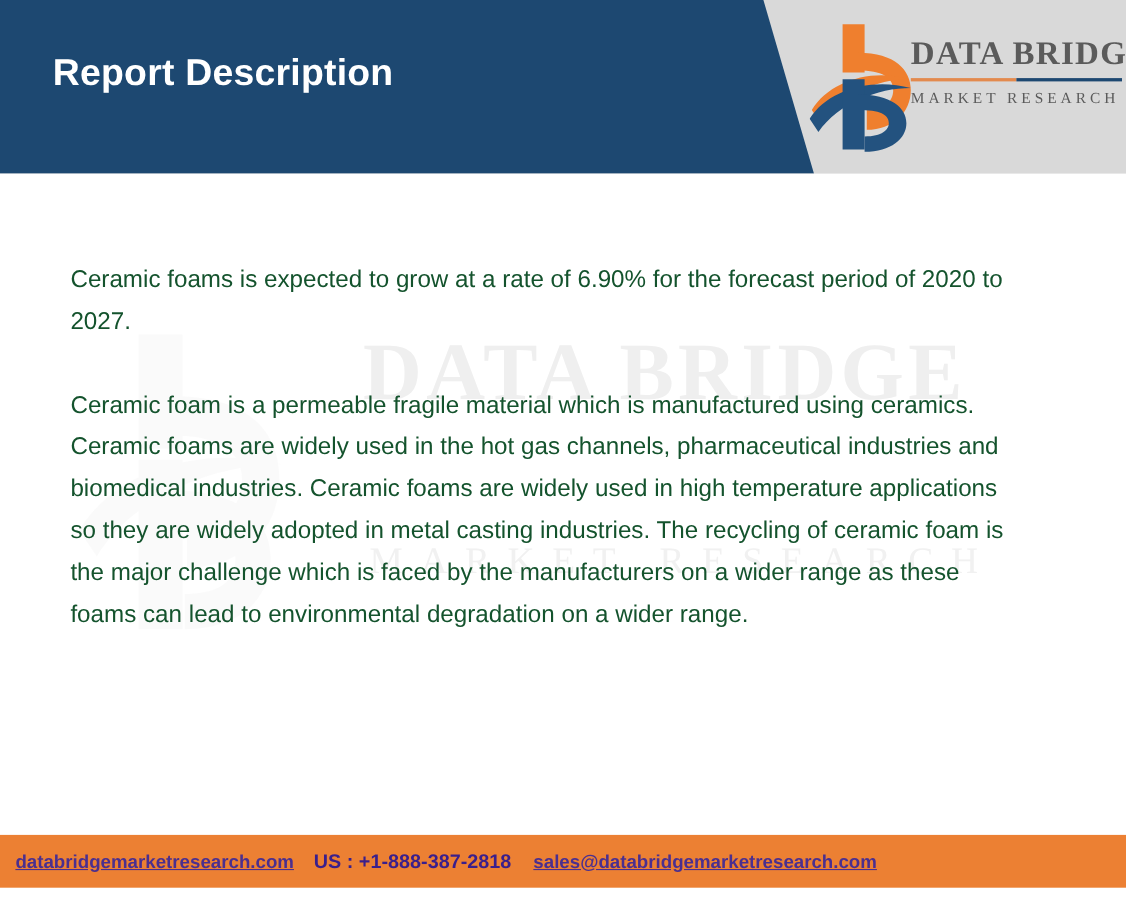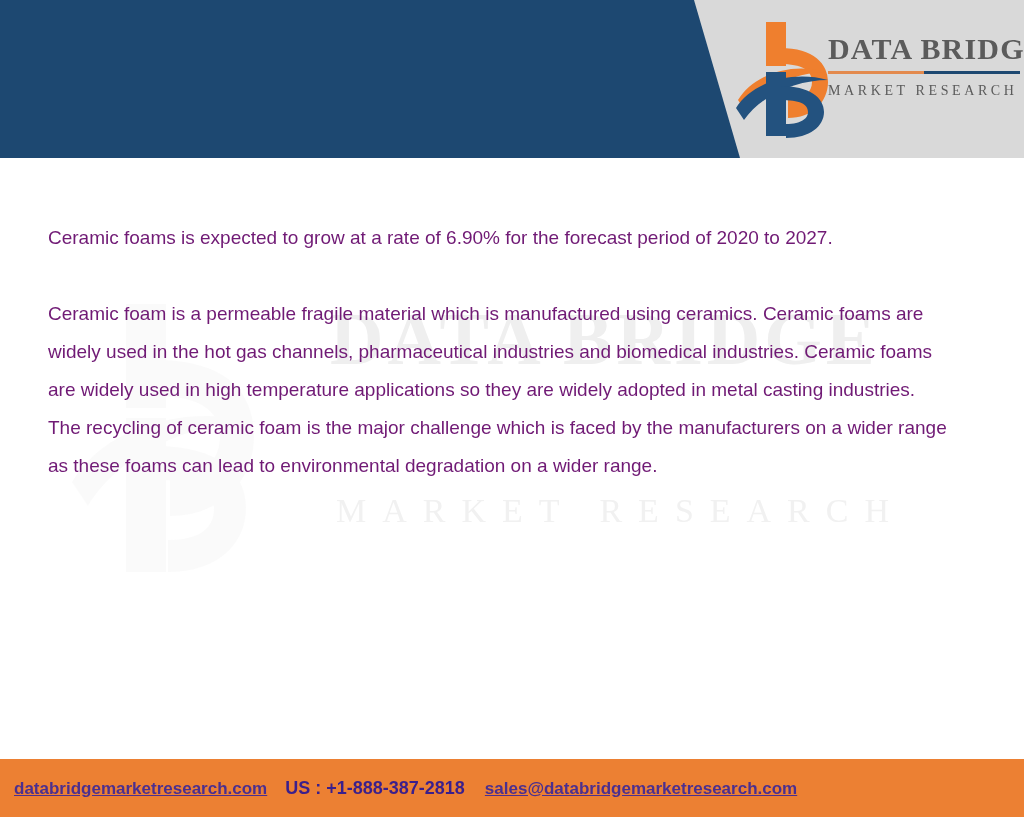--- a/index.html
+++ b/index.html
@@ -154,35 +154,35 @@
   }
 
   
   .body-copy {
     position: absolute;
     left: 48px;
     top: 219px;
     width: 900px;
   }
   .para {
-    margin: 0;
-    color: #701a75;
-    font-size: 19px;
+    margin: 16px;
+    color: #14532d;
+    font-size: 22px;
     line-height: 38px;
     font-family: "Liberation Sans", sans-serif;
   }
   .para + .para { margin-top: 38px; }
 
   
   .footer {
     position: absolute;
     left: 0;
     top: 759px;
     width: 1024px;
-    height: 58px;
+    height: 48px;
     background: #ec8033;
     display: flex;
     align-items: center;
   }
   .footer-inner {
     display: flex;
     align-items: baseline;
     width: 1024px;
     padding: 0 14px;
     box-sizing: border-box;
@@ -209,20 +209,21 @@
   }
 </style>
 </head>
 <body>
 
 <div class="slide">
 
   <div class="header">
     <div class="header-grey"></div>
     <div class="header-navy"></div>
+    <div class="header-title">Report Description</div>
   </div>
 
   <div class="logo">
     <div class="logo-mark">
       <svg viewBox="0 0 96 126" width="96" height="126" xmlns="http://www.w3.org/2000/svg">
 
         <path d="M30 6 H50 V50 H30 Z" fill="#ef7f2e"></path>
         <path d="M44 32 C78 32 92 48 92 66 C92 86 76 102 52 102 L52 84 C68 84 76 76 76 66 C76 54 66 48 44 48 Z" fill="#ef7f2e"></path>
 
         <path d="M2 84 C18 58 56 46 90 56 C62 56 26 70 10 96 Z" fill="#ef7f2e"></path>

